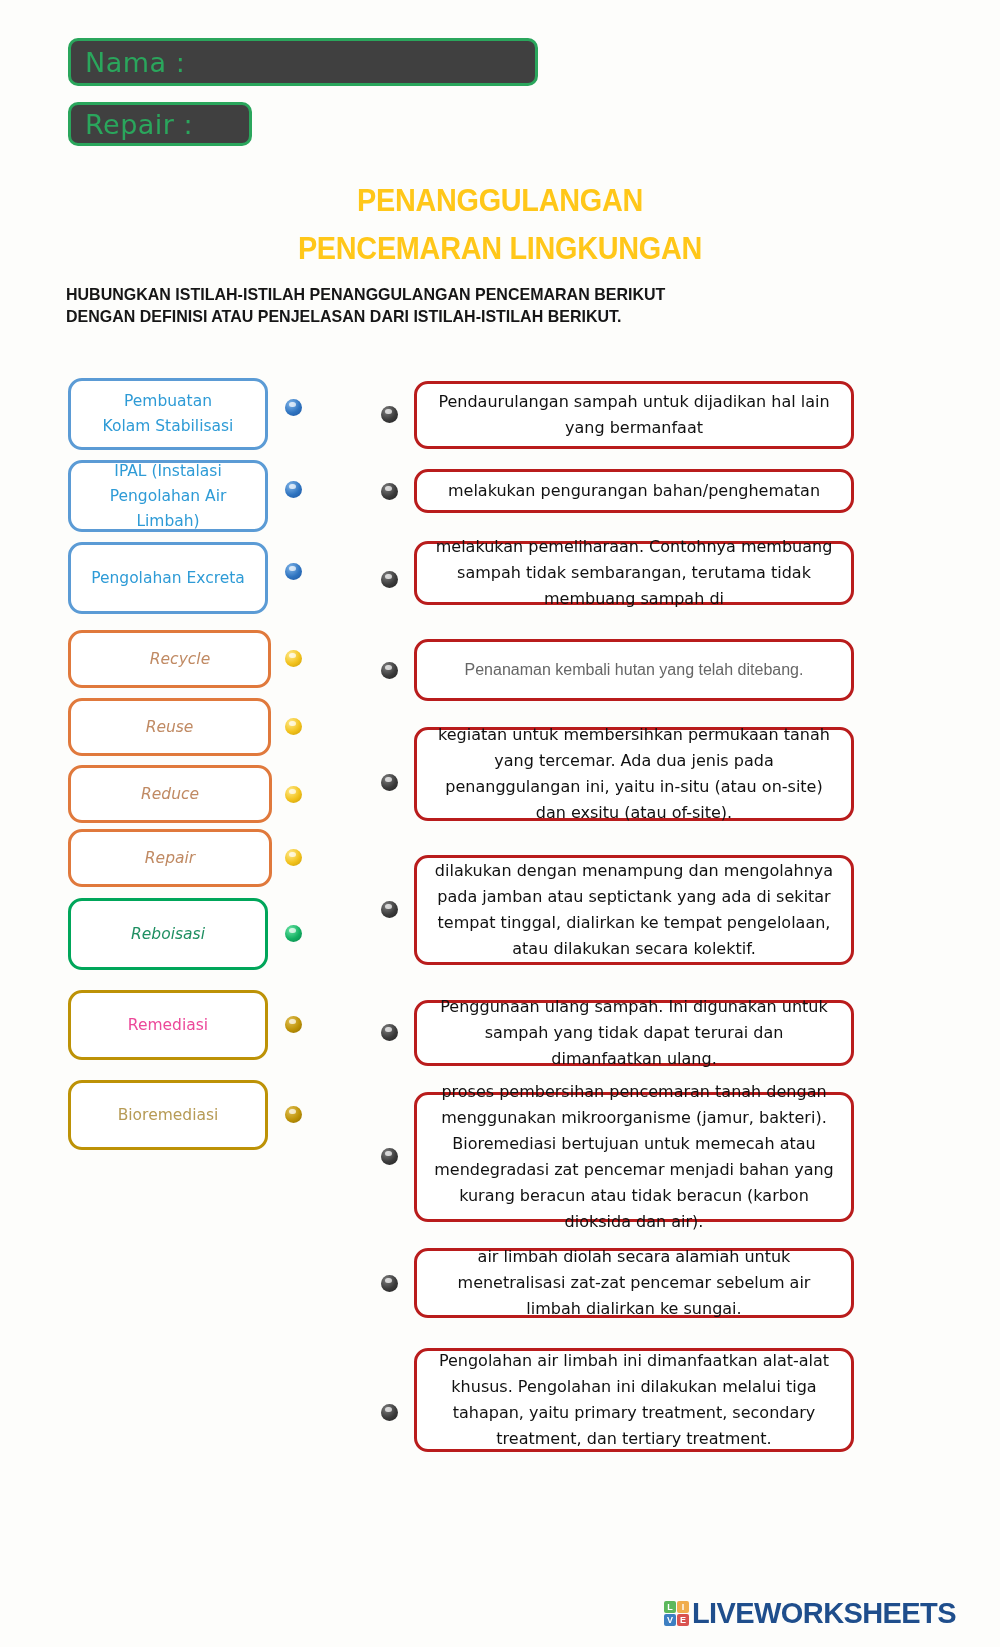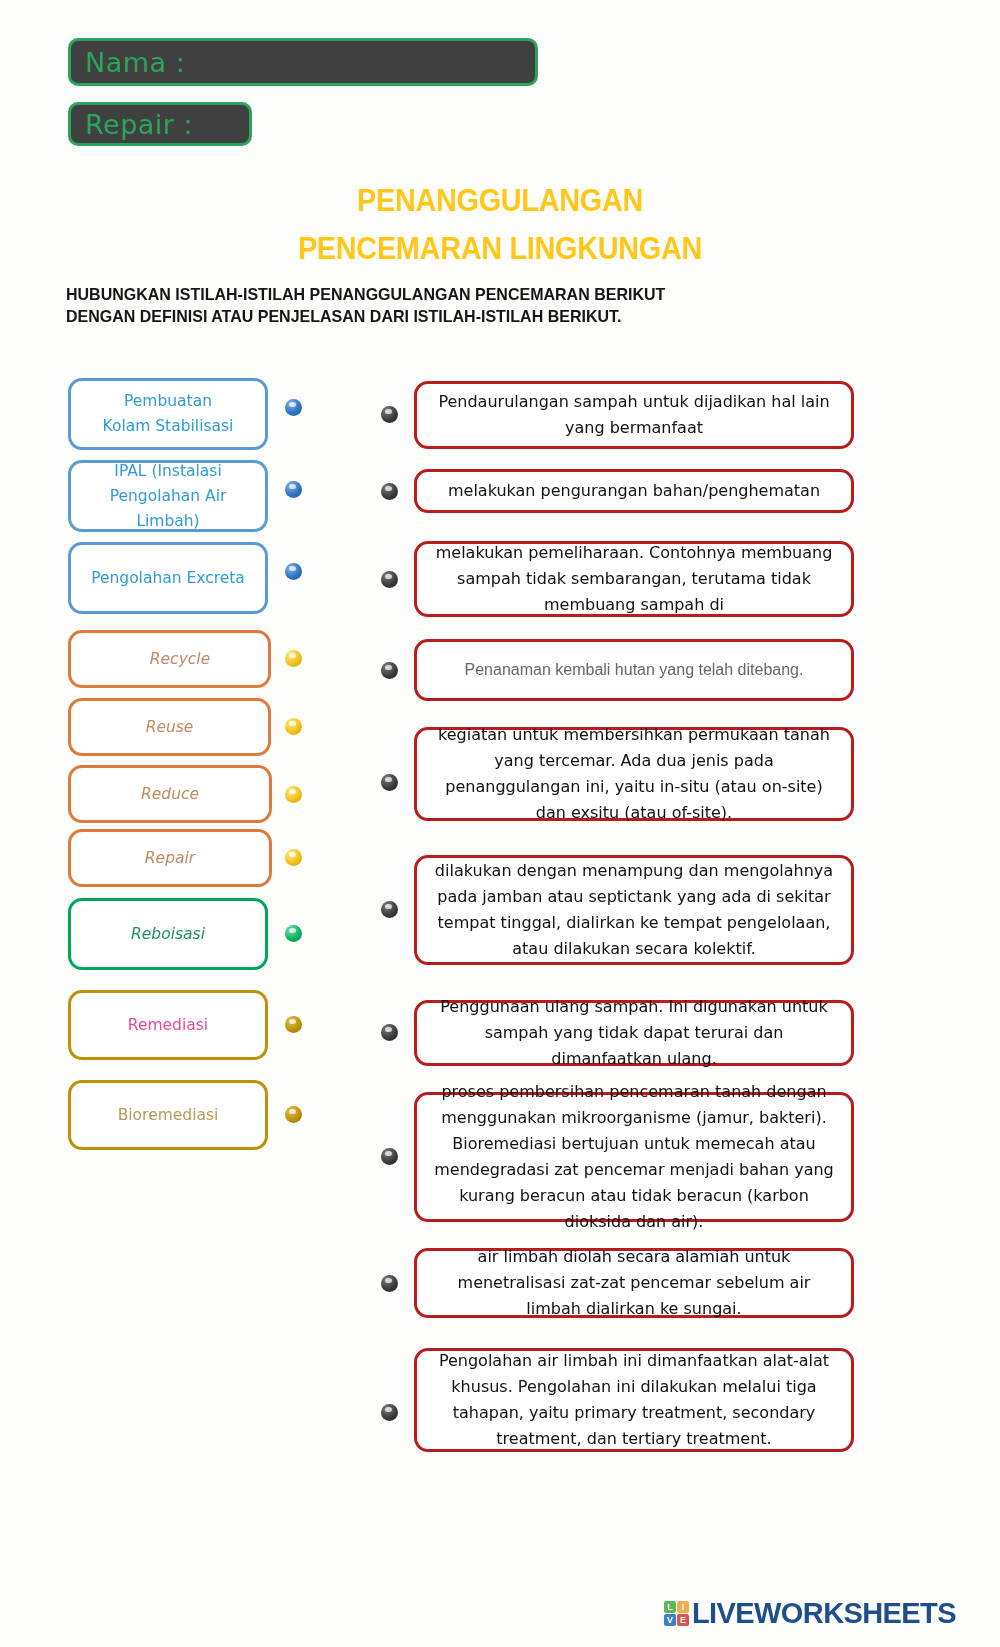--- a/index.html
+++ b/index.html
@@ -235,21 +235,21 @@
     </div>
     <div class="dot gold" style="left: 285px; top: 1106px;"></div>
     <div class="def-box" style="left: 414px; top: 381px; width: 440px; height: 68px;">
       <span>Pendaurulangan sampah untuk dijadikan hal lain yang bermanfaat</span>
     </div>
     <div class="dot dark" style="left: 381px; top: 406px;"></div>
     <div class="def-box" style="left: 414px; top: 469px; width: 440px; height: 44px;">
       <span>melakukan pengurangan bahan/penghematan</span>
     </div>
     <div class="dot dark" style="left: 381px; top: 483px;"></div>
-    <div class="def-box" style="left: 414px; top: 541px; width: 440px; height: 76px;">
+    <div class="def-box" style="left: 414px; top: 541px; width: 440px; height: 64px;">
       <span>melakukan pemeliharaan. Contohnya membuang sampah tidak sembarangan, terutama tidak membuang sampah di</span>
     </div>
     <div class="dot dark" style="left: 381px; top: 571px;"></div>
     <div class="def-box alt-font" style="left: 414px; top: 639px; width: 440px; height: 62px;">
       <span>Penanaman kembali hutan yang telah ditebang.</span>
     </div>
     <div class="dot dark" style="left: 381px; top: 662px;"></div>
     <div class="def-box" style="left: 414px; top: 727px; width: 440px; height: 94px;">
       <span>kegiatan untuk membersihkan permukaan tanah yang tercemar. Ada dua jenis pada penanggulangan ini, yaitu in-situ (atau on-site) dan exsitu (atau of-site).</span>
     </div>

